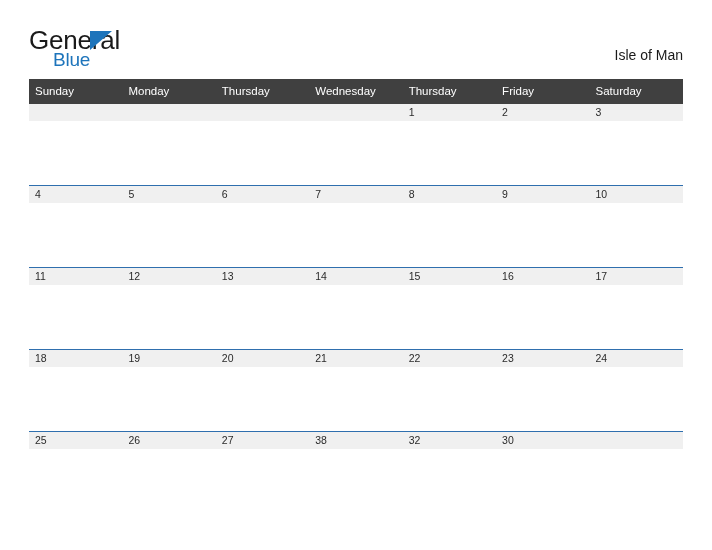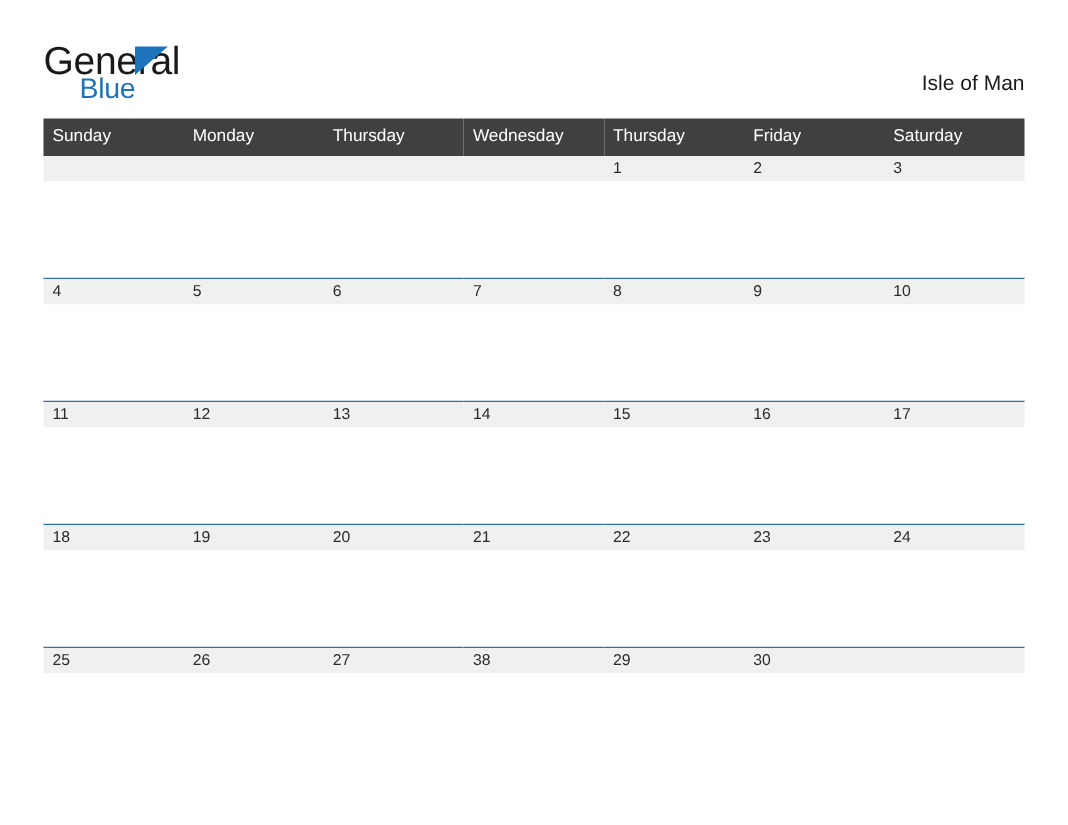--- a/index.html
+++ b/index.html
@@ -374,21 +374,21 @@
           </span>
         </td>
       <td>
           <span class="day-cell-inner">
             <span class="day-band">38</span>
             <span class="day-body"></span>
           </span>
         </td>
       <td>
           <span class="day-cell-inner">
-            <span class="day-band">29</span>
+            <span class="day-band">32</span>
             <span class="day-body"></span>
           </span>
         </td>
       <td>
           <span class="day-cell-inner">
             <span class="day-band">30</span>
             <span class="day-body"></span>
           </span>
         </td>
       <td>

